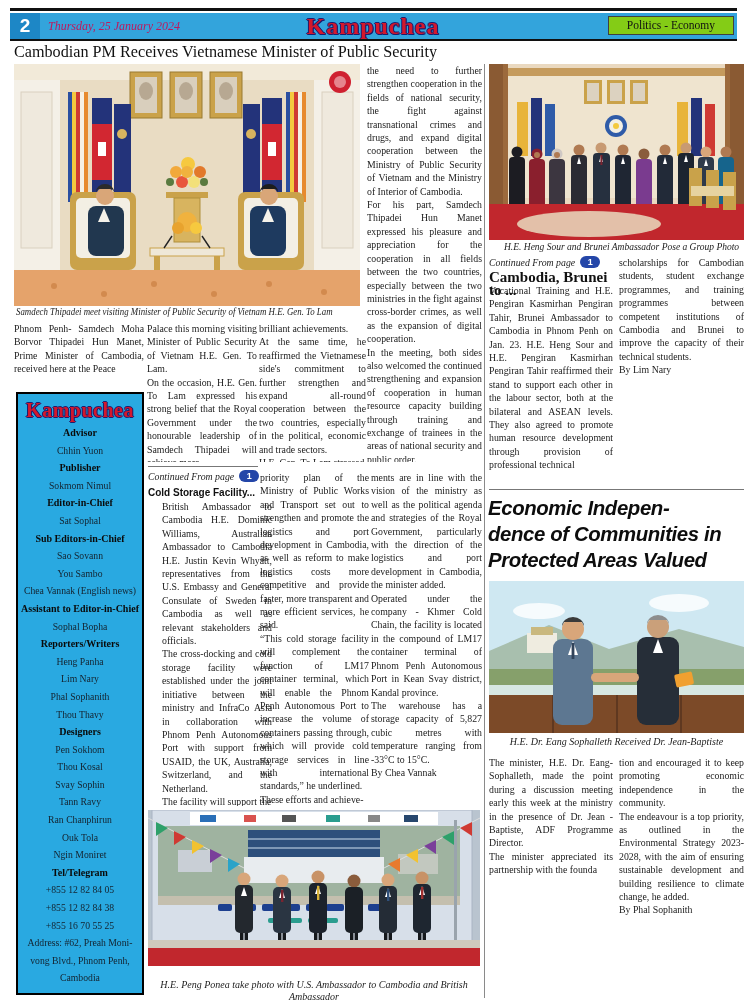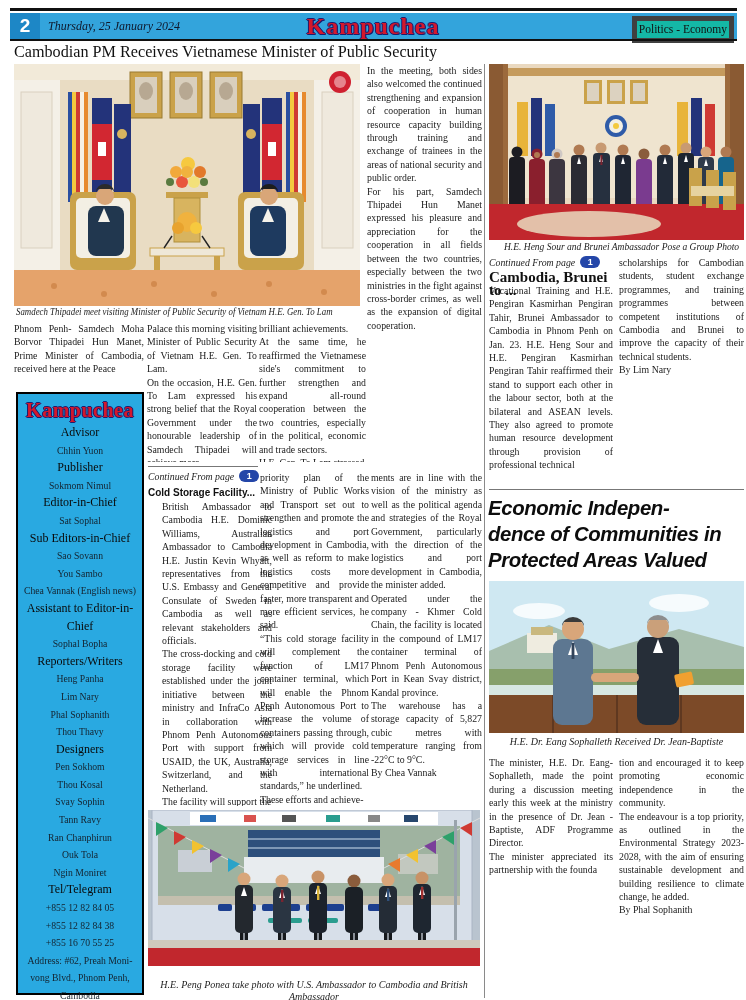--- a/index.html
+++ b/index.html
@@ -5,26 +5,26 @@
   html,body { margin:0; padding:0; background:#f2f2f2; }
   .page { position:relative; width:746px; height:1000px; background:#fff;
           font-family:"Liberation Serif", serif; overflow:hidden; margin:0 auto; }
   .abs { position:absolute; }
 
   
   .rule { background:#101010; }
   .band { background:#33a4dc; }
   .pagenum { width:30px; height:26px; background:#1d87c6; color:#fff;
              font:bold 19px/26px "Liberation Sans", sans-serif; text-align:center; }
-  .date { font-style:italic; font-size:12px; line-height:26px; color:#0f172a; }
+  .date { font-style:italic; font-size:12px; line-height:26px; color:#be185d; }
   .masthead { font-weight:bold; font-size:24px; line-height:26px; letter-spacing:1px;
               color:#d3182c;
               text-shadow:1px 0 #1c1d6e,-1px 0 #1c1d6e,0 1px #1c1d6e,0 -1px #1c1d6e,1px 1px #1c1d6e; }
-  .section-box { background:#14b8a6; border:5px solid #404040; font-size:11.5px; line-height:15px;
-                 padding:1px 2px; color:#111; }
+  .section-box { background:#84cc16; border:1px solid #404040; font-size:11.5px; line-height:15px;
+                 padding:1px 18px; color:#111; }
 
   
   .headline1 { font-size:16.5px; color:#111; white-space:nowrap;
                transform:scaleX(.98); transform-origin:left top; }
   .headline2 div { font:bold italic 21px/26px "Liberation Sans", sans-serif;
                    color:#0d0d0d; letter-spacing:-.4px; transform:scaleX(.97);
                    transform-origin:left; }
 
   
   .colmn p { margin:0; font-size:9.8px; line-height:13.4px; text-align:justify; color:#1a1a1a; }
@@ -37,21 +37,21 @@
            vertical-align:1px; margin-left:5px; font-style:normal; }
   .bold-sans { font:bold 10px/13px "Liberation Sans", sans-serif; color:#111; }
   .bold-serif { font-weight:bold; font-size:15px; line-height:13px; color:#111; }
 
   
   .sidebar { background:#29a9e1; border:2px solid #000; box-sizing:border-box;
              text-align:center; padding:4px 2px; }
   .sb-masthead { font-weight:bold; font-size:20px; line-height:24px; letter-spacing:.5px;
                  color:#d3182c; margin-bottom:2px;
                  text-shadow:1px 0 #1c1d6e,-1px 0 #1c1d6e,0 1px #1c1d6e,0 -1px #1c1d6e; }
-  .sb-role { font-weight:normal; font-size:12px; line-height:17.6px; color:#0a0a0a; }
+  .sb-role { font-weight:bold; font-size:10px; line-height:17.6px; color:#0a0a0a; }
   .sb-name { font-size:9.7px; line-height:17.6px; color:#14222e; }
 
   .vline { background:#8a8a8a; }
   .hline { background:#777; }
   .photo { overflow:hidden; background:#ddd; }
   .photo svg { display:block; }
 </style>
 </head>
 <body>
 
@@ -171,22 +171,23 @@
   <div class="abs colmn" style="left:147px;top:322px;width:110px;height:140px">
       <p>Palace this morning visiting Minister of Public Security of Vietnam H.E. Gen. To Lam.</p>
       <p>On the occasion, H.E. Gen. To Lam expressed his strong belief that the Royal Government under the honourable leadership of Samdech Thipadei will achieve more</p>
     </div>
   <div class="abs colmn" style="left:259px;top:322px;width:107px;height:140px">
       <p>brilliant achievements.</p>
       <p>At the same time, he reaffirmed the Vietnamese side's commitment to further strengthen and expand all-round cooperation between the two countries, especially in the political, economic and trade sectors.</p>
       <p>H.E. Gen. To Lam stressed</p>
     </div>
   <div class="abs colmn" style="left:367px;top:64px;width:115px;height:398px">
+      <p>the need to further strengthen cooperation in the fields of national security, the fight against transnational crimes and drugs, and expand digital cooperation between the Ministry of Public Security of Vietnam and the Ministry of Interior of Cambodia.</p>
+      <p>For his part, Samdech Thipadei Hun Manet expressed his pleasure and appreciation for the cooperation in all fields between the two countries, especially between the two ministries in the fight against cross-border crimes, as well as the expansion of digital cooperation.</p>
       <p>In the meeting, both sides also welcomed the continued strengthening and expansion of cooperation in human resource capacity building through training and exchange of trainees in the areas of national security and public order.</p>
-      <p>For his part, Samdech Thipadei Hun Manet expressed his pleasure and appreciation for the cooperation in all fields between the two countries, especially between the two ministries in the fight against cross-border crimes, as well as the expansion of digital cooperation.</p>
     </div>
 
   <div class="abs sidebar" style="left:16px;top:392px;width:128px;height:603px">
     <div class="sb-masthead">Kampuchea</div>
     <div>
         <div class="sb-role">Advisor</div>
         <div class="sb-name">Chhin Yuon</div>
         <div class="sb-role">Publisher</div>
         <div class="sb-name">Sokmom Nimul</div>
         <div class="sb-role">Editor-in-Chief</div>
@@ -231,21 +232,21 @@
       <p>The facility will support the</p>
     </div>
   <div class="abs colmn" style="left:260px;top:471px;width:109px;height:335px">
       <p>priority plan of the Ministry of Public Works and Transport set out to strengthen and promote the logistics and port development in Cambodia, as well as reform to make logistics costs more competitive and provide faster, more transparent and more efficient services, he said.</p>
       <p>“This cold storage facility will complement the function of LM17 container terminal, which will enable the Phnom Penh Autonomous Port to increase the volume of containers passing through, which will provide cold storage services in line with international standards,” he underlined.</p>
       <p>These efforts and achieve-</p>
     </div>
   <div class="abs colmn" style="left:371px;top:471px;width:111px;height:335px">
       <p>ments are in line with the vision of the ministry as well as the political agenda and strategies of the Royal Government, particularly with the direction of the logistics and port development in Cambodia, the minister added.</p>
       <p>Operated under the company - Khmer Cold Chain, the facility is located in the compound of LM17 container terminal of Phnom Penh Autonomous Port in Kean Svay district, Kandal province.</p>
-      <p>The warehouse has a storage capacity of 5,827 cubic metres with temperature ranging from -22°C to 9°C.</p>
+      <p>The warehouse has a storage capacity of 5,827 cubic metres with temperature ranging from -33°C to 15°C.</p>
       <p>By Chea Vannak</p>
     </div>
 
   <div class="abs photo" style="left:148px;top:810px;width:332px;height:156px">
     <svg viewBox="0 0 332 156" width="332" height="156">
       <rect width="332" height="156" fill="#b9c4cf"></rect>
       <rect x="4" y="0" width="320" height="132" fill="#d7dfe9" stroke="#aab4c4"></rect>
       <rect x="42" y="2" width="248" height="13" fill="#ffffff"></rect>
       <g>
         <rect x="52" y="5" width="16" height="7" fill="#2a6fb8"></rect>

